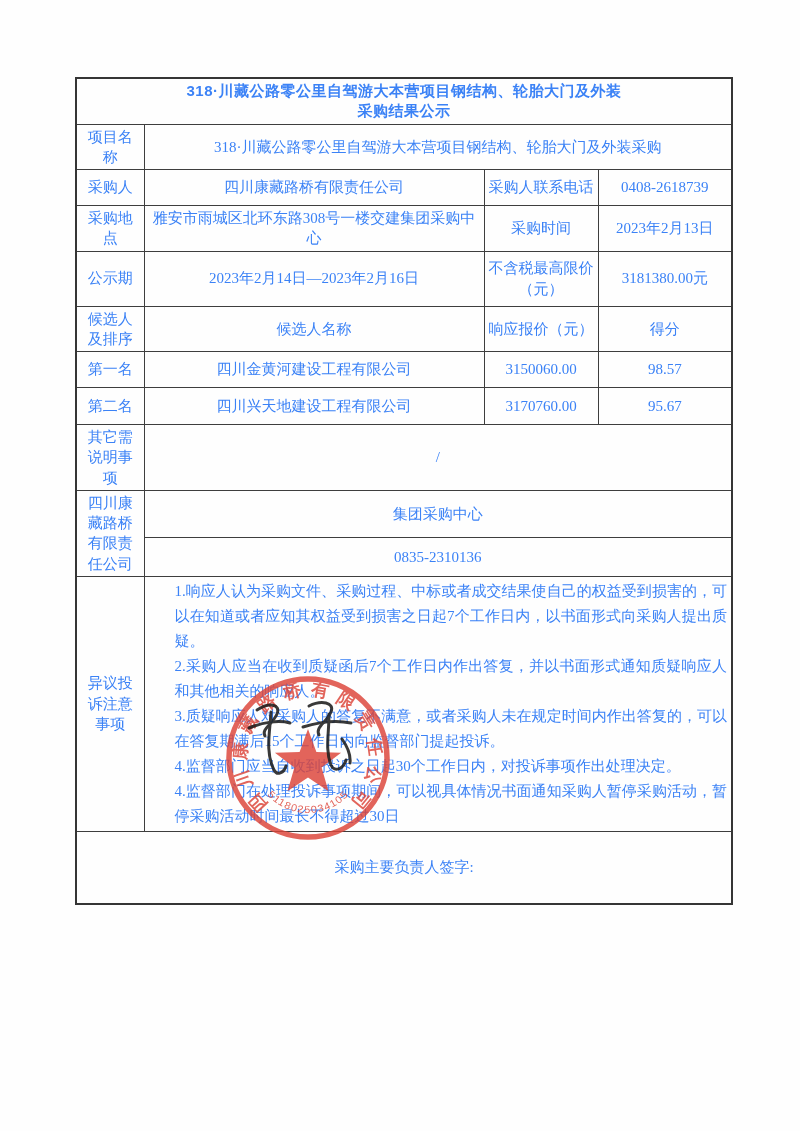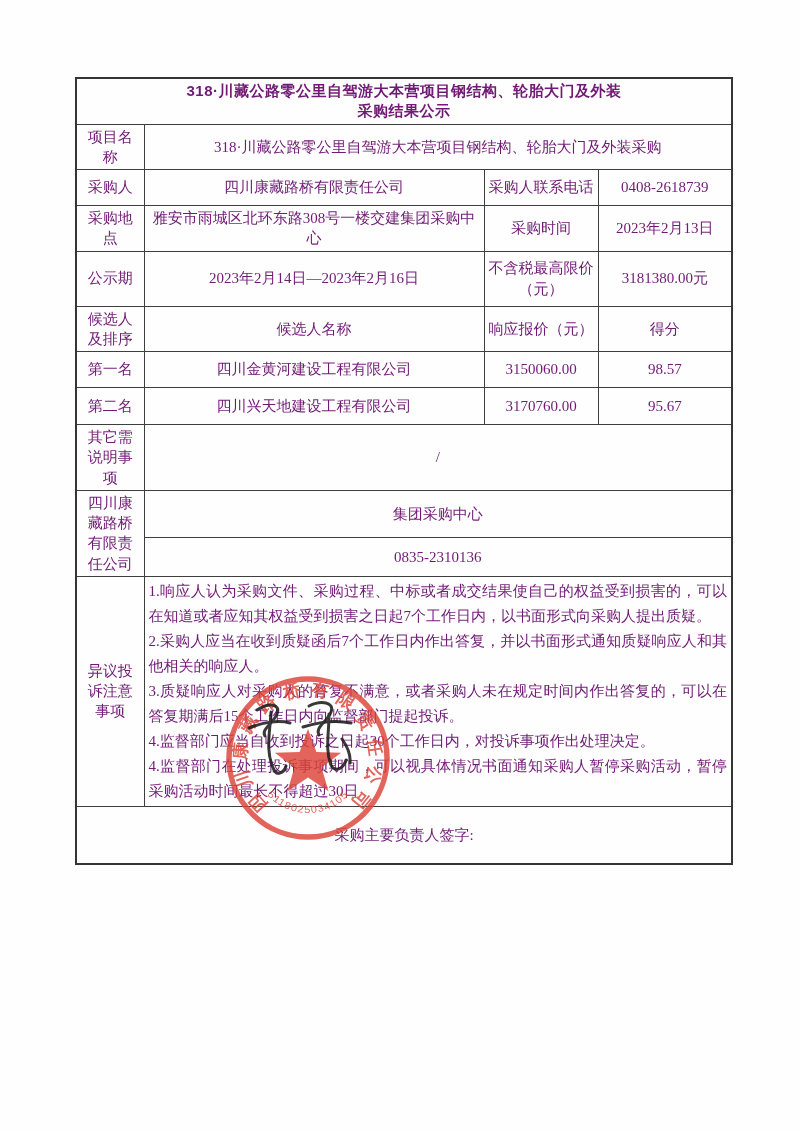--- a/index.html
+++ b/index.html
@@ -20,54 +20,55 @@
     table-layout:fixed;
     border:2px solid #353535;
   }
   table.doc td{
     border:1px solid #3e3e3e;
     text-align:center;
     vertical-align:middle;
     padding:2px 4px;
     font-size:15px;
     line-height:1.35;
-    color:#701a75;
+    color:#3b82f6;
     overflow:hidden;
   }
   .r-title{height:45px}
   .r-project{height:40px}
   .r-purchaser{height:36px}
   .r-location{height:38px}
   .r-period{height:55px}
   .r-candhead{height:43px}
   .r-cand1{height:36px}
   .r-cand2{height:37px}
   .r-other{height:41px}
   .r-supa{height:31px}
   .r-supb{height:25px}
   .r-notice{height:199px}
-  .r-sign{height:58px}
+  .r-sign{height:73px}
 
   td.title-cell{
     font-family:"Liberation Sans","DejaVu Sans",sans-serif;
     font-weight:bold;
     font-size:20px;
     line-height:1.3;
     letter-spacing:0.5px;
     color:#1f1f1f;
   }
   td.notice-cell{
     text-align:left;
     vertical-align:top;
     padding:10px 10px 6px 10px;
   }
   .notice-item{
     font-size:15px;
     line-height:25px;
     text-align:justify;
+    margin-left:26px;
   }
   td.sign-cell{
     text-align:left;
     padding-left:12px;
     font-size:15px;
   }
   td.label-cell{padding:2px 2px;margin-left:28px;}
 
   
   .stamp{

